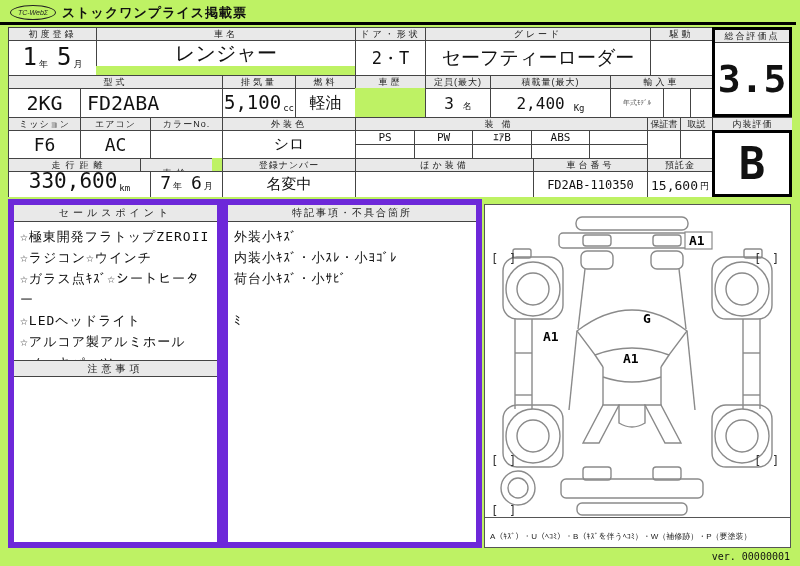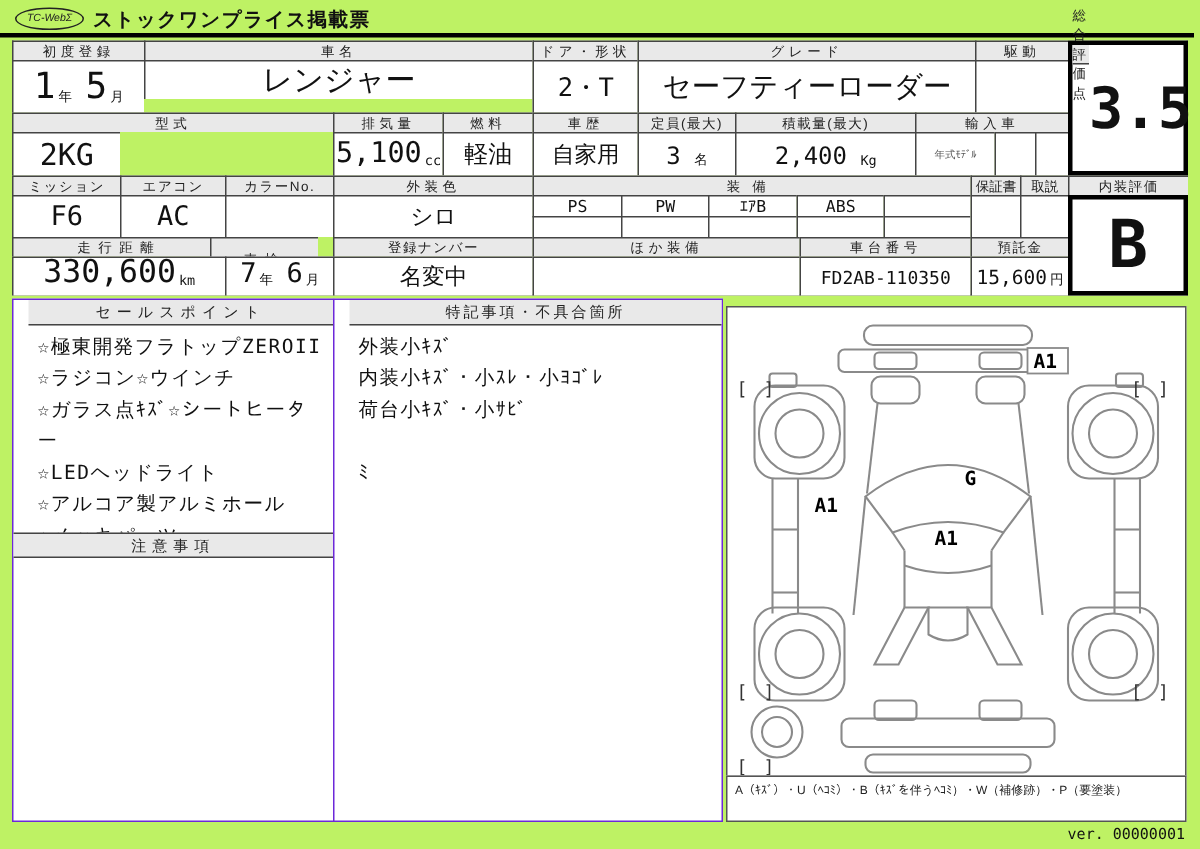--- a/index.html
+++ b/index.html
@@ -19,39 +19,39 @@
         font-size:9px; color:#222; display:flex; align-items:center; justify-content:center;
         letter-spacing:3px; white-space:nowrap; overflow:hidden; }
   .vl { position:absolute; background:#fff; border-left:1px solid #444; border-top:1px solid #444;
         display:flex; align-items:flex-end; justify-content:center; padding-bottom:4px;
         font-family:"DejaVu Sans Mono","Liberation Mono",monospace; white-space:nowrap; overflow:hidden; }
   .vc { align-items:center; padding-bottom:0; }
   .unit { font-size:9px; margin-left:2px; }
   .gap-l { margin-left:9px; }
 
   .thick { position:absolute; border:3px solid #000; background:#fff; z-index:2;
-           display:flex; flex-direction:row; }
+           display:flex; flex-direction:column; }
   .thick .strip { height:13px; background:#e9e9e9; border-bottom:1px solid #444; font-size:9px;
                   color:#222; display:flex; align-items:center; justify-content:center; letter-spacing:2px; }
   .thick .bignum { flex:1; display:flex; align-items:center; justify-content:center;
                    font-family:"DejaVu Sans Mono","Liberation Mono",monospace; font-weight:bold; }
 
-  .panel { position:absolute; border:1px solid #6d28d9; background:#fff;padding-left:10px; }
+  .panel { position:absolute; border:6px solid #6d28d9; background:#fff; }
   .box-hd { height:17px; background:#e9e9e9; border-bottom:1px solid #444; font-size:10px; color:#222;
             display:flex; align-items:center; justify-content:center; letter-spacing:4px; }
   .box-body { padding:4px 6px; font-family:"DejaVu Sans Mono","Liberation Mono",monospace;
               font-size:13px; line-height:21px; letter-spacing:1px; }
   .box-body div { min-height:21px; }
   .strip-mid { position:absolute; left:0; right:0; top:155px; height:17px; background:#e9e9e9;
                border-top:1px solid #444; border-bottom:1px solid #444; font-size:10px; color:#222;
                display:flex; align-items:center; justify-content:center; letter-spacing:4px; }
 
   #diagrambox { position:absolute; left:484px; top:204px; width:307px; height:314px; border:1px solid #555; background:#fff; }
   #legendbox  { position:absolute; left:484px; top:517px; width:307px; height:31px; border:1px solid #555;
-                background:#fff; padding:2px 5px; font-size:8px; line-height:13px; color:#222;
+                background:#fff; padding:12px 5px; font-size:8px; line-height:13px; color:#222;
                 white-space:nowrap; overflow:hidden; }
   .ver { position:absolute; right:10px; top:551px; font-size:10px;
          font-family:"DejaVu Sans Mono","Liberation Mono",monospace; }
 
   .tinygray { font-size:7px; color:#555; letter-spacing:0;text-align:center; }
   svg text { font-family:"DejaVu Sans Mono","Liberation Mono",monospace; }
 </style>
 </head>
 <body>
 
@@ -89,26 +89,26 @@
 
     <div class="hd" style="left:0;top:48px;width:214px;height:13px">型式</div>
     <div class="hd" style="left:214px;top:48px;width:73px;height:13px">排気量</div>
     <div class="hd" style="left:287px;top:48px;width:60px;height:13px">燃料</div>
     <div class="hd" style="left:347px;top:48px;width:70px;height:13px">車歴</div>
     <div class="hd" style="left:417px;top:48px;width:65px;height:13px;letter-spacing:1px">定員(最大)</div>
     <div class="hd" style="left:482px;top:48px;width:120px;height:13px;letter-spacing:1px">積載量(最大)</div>
     <div class="hd" style="left:602px;top:48px;width:102px;height:13px">輸入車</div>
 
     <div class="vl vc" style="left:0;top:61px;width:72px;height:29px;font-size:20px">2KG</div>
+    <div class="vl vc" style="left:72px;top:61px;width:142px;height:29px;font-size:20px;justify-content:flex-start;padding-left:6px">FD2ABA</div>
     <div class="vl" style="left:214px;top:61px;width:73px;height:29px;font-size:19px">
       <span>5,100</span>
         <span class="unit">cc</span>
     </div>
     <div class="vl vc" style="left:287px;top:61px;width:60px;height:29px;font-size:16px">軽油</div>
-    <div class="vl vc" style="left:347px;top:61px;width:70px;height:29px;font-size:15px">自家用</div>
     <div class="vl" style="left:417px;top:61px;width:65px;height:29px;font-size:16px">
       <span>3</span>
         <span class="unit gap-l">名</span>
     </div>
     <div class="vl" style="left:482px;top:61px;width:120px;height:29px;font-size:16px">
       <span>2,400</span>
         <span class="unit gap-l">Kg</span>
     </div>
     <div class="vl vc" style="left:602px;top:61px;width:53px;height:29px">
       <span class="tinygray">年式ﾓﾃﾞﾙ</span>

